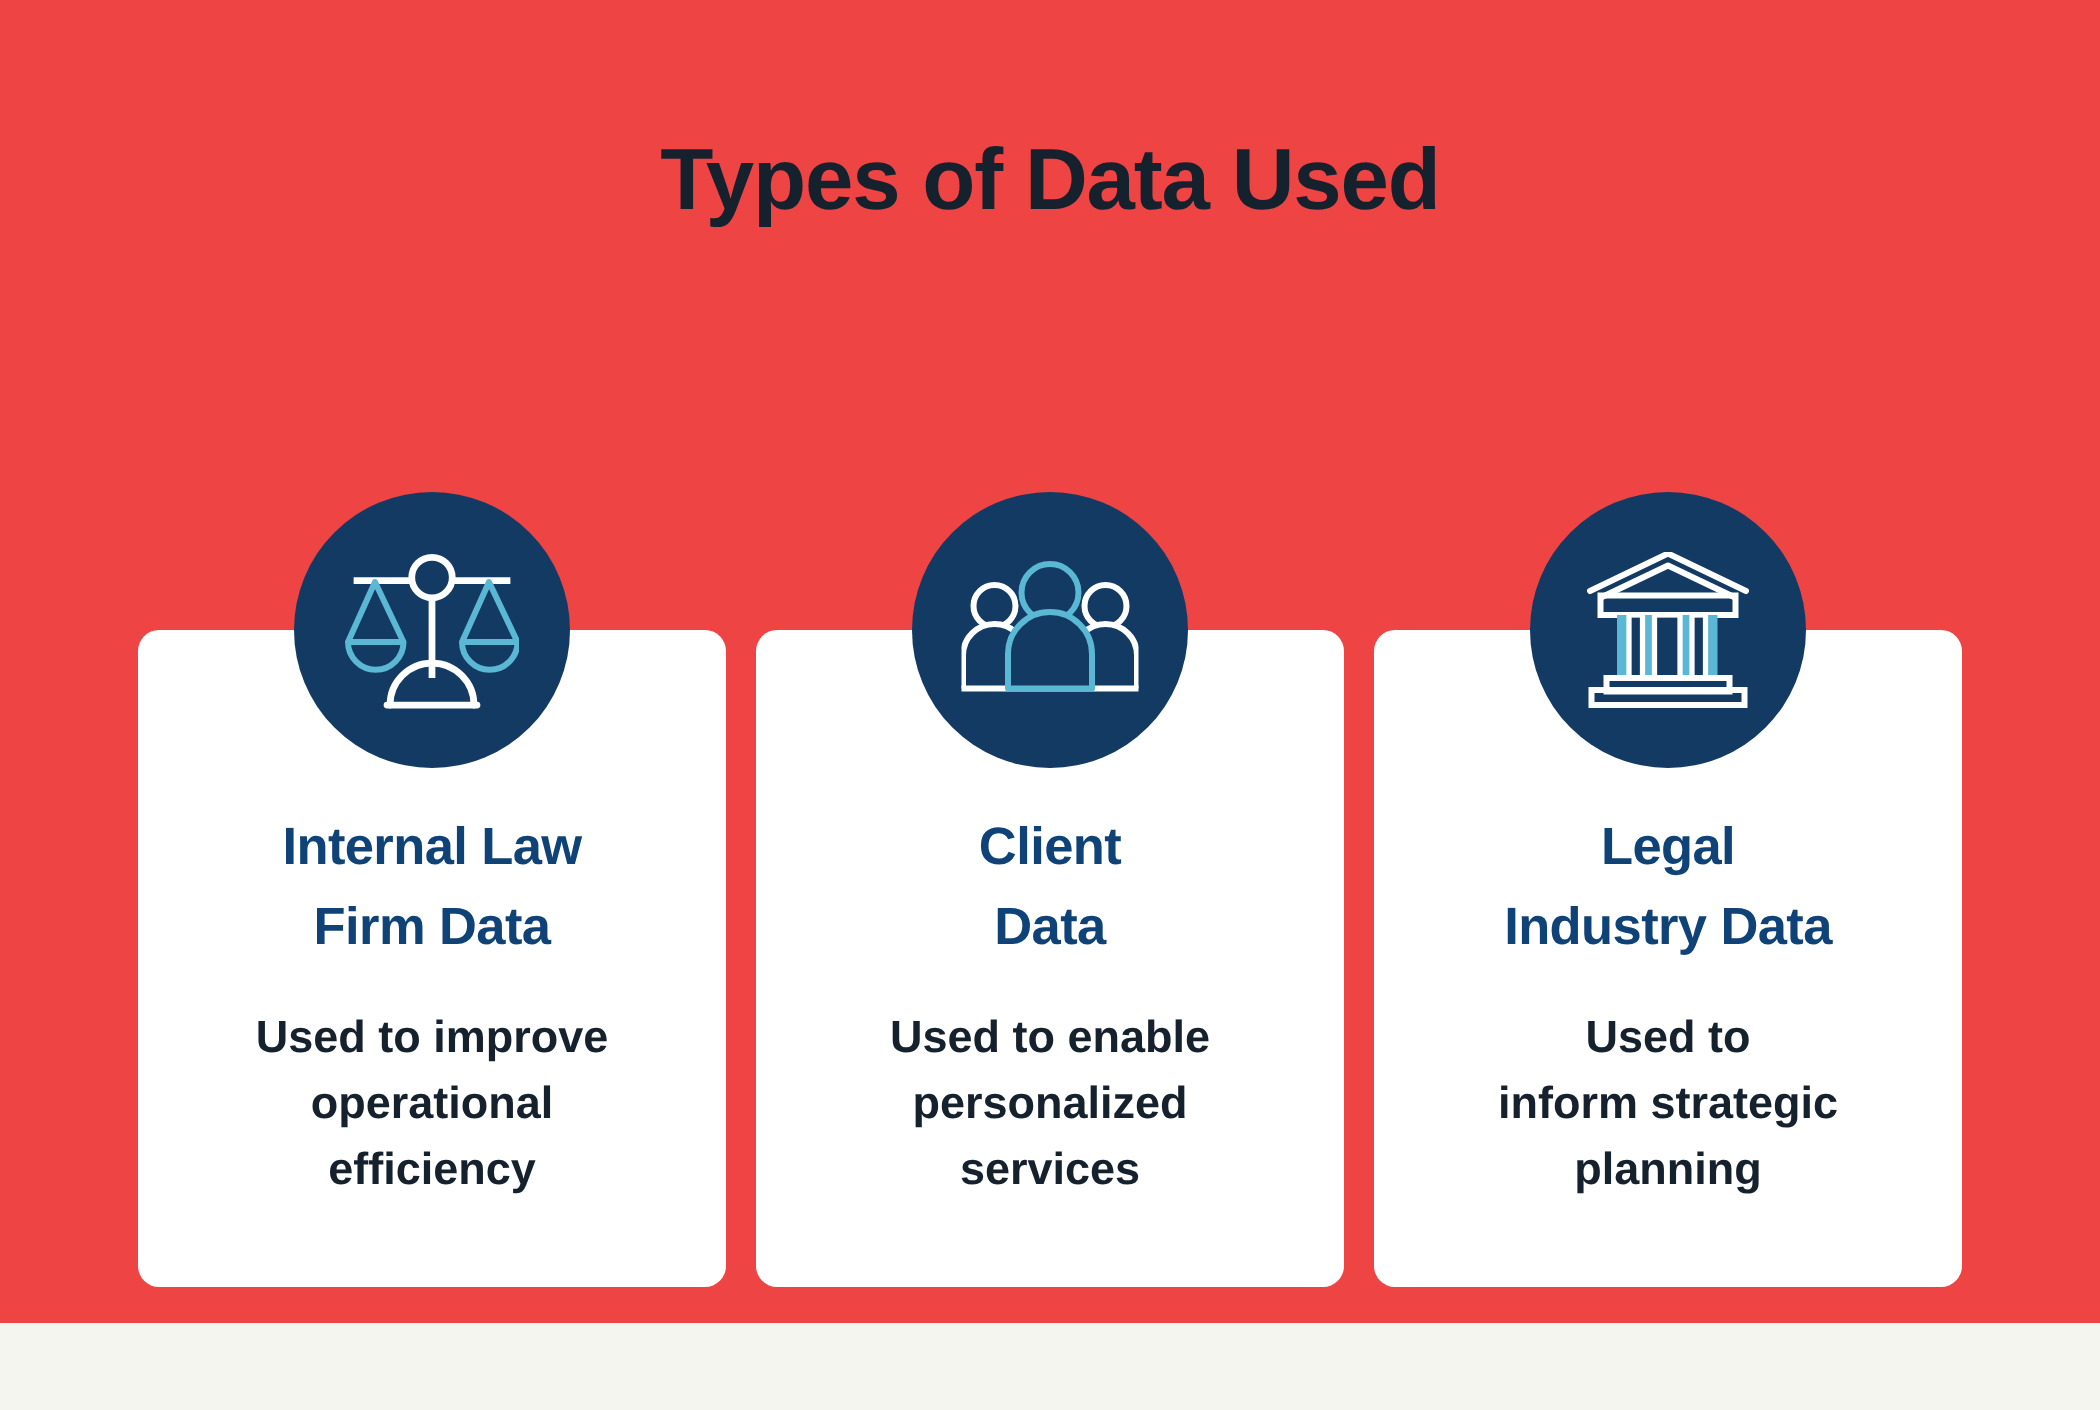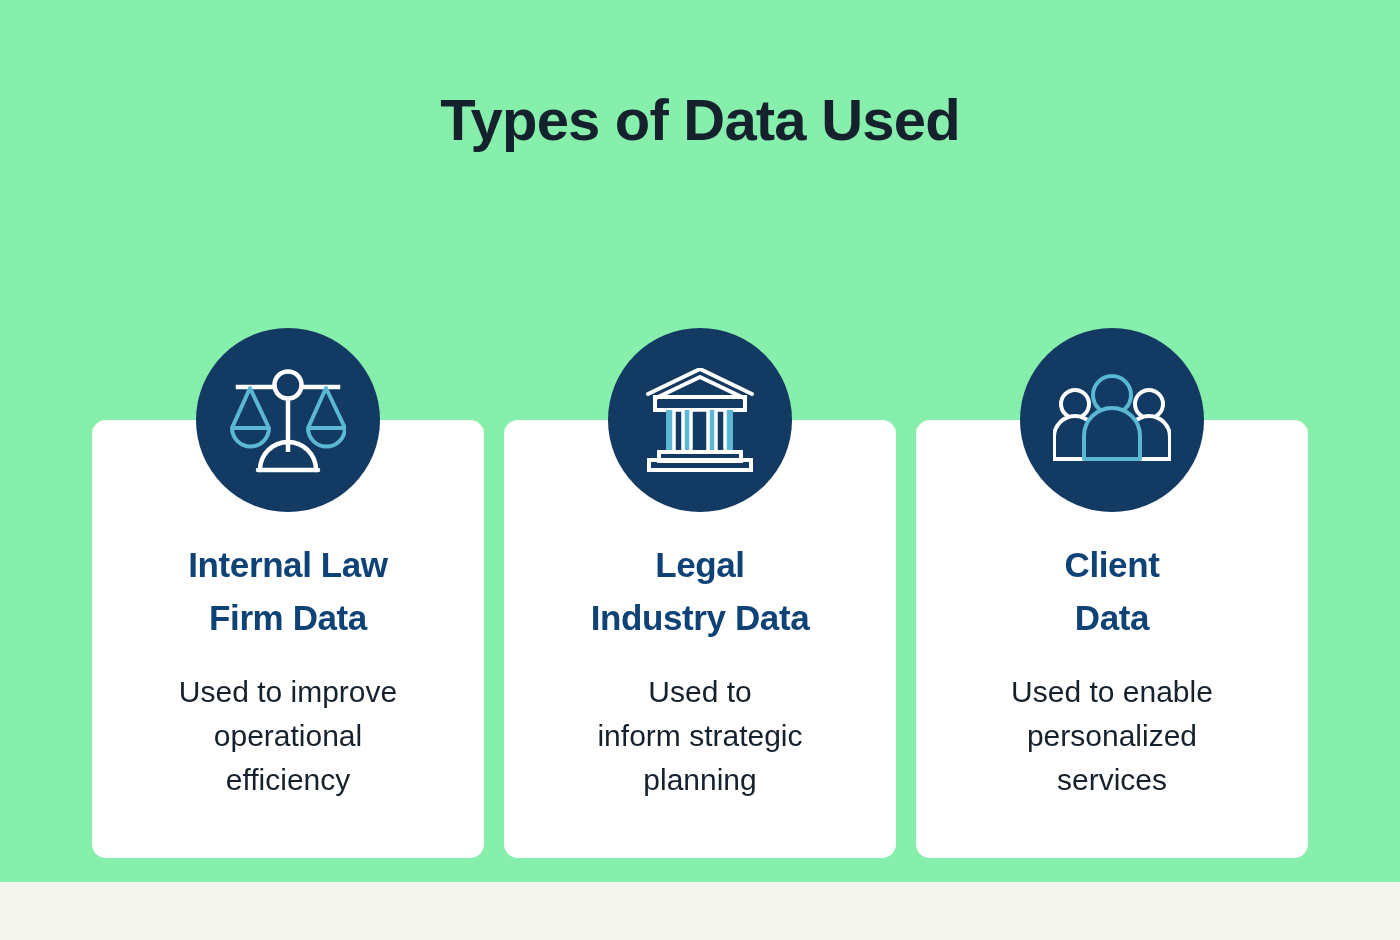--- a/index.html
+++ b/index.html
@@ -12,21 +12,21 @@
     background: #f5f5ef;
     font-family: "Liberation Sans", sans-serif;
     overflow: hidden;
     position: relative;
   }
 
   .infographic {
     position: relative;
     width: 1400px;
     height: 882px;
-    background: #86efac;
+    background: #ef4444;
   }
 
   
   .title-block {
     position: absolute;
     top: 86px;
     left: 0;
     width: 1400px;
     text-align: center;
   }
@@ -91,21 +91,21 @@
     font-weight: bold;
     font-size: 35px;
     line-height: 1.5;
     letter-spacing: -0.4px;
     color: #0f4377;
     margin: 0;
     white-space: pre-line;
   }
   .card-desc {
     font-family: "Liberation Sans", sans-serif;
-    font-weight: normal;
+    font-weight: bold;
     font-size: 30px;
     line-height: 1.47;
     color: #16212e;
     margin: 26px 0 0 0;
     white-space: pre-line;
   }
 </style>
 </head>
 <body>
 
@@ -144,20 +144,48 @@
 Firm Data</p>
         <p class="card-desc">Used to improve
 operational
 efficiency</p>
       </div>
     </div>
 
     <div class="card">
       <div class="icon-circle">
         <span>
+          <svg width="118" height="92" viewBox="0 0 118 92" fill="none" xmlns="http://www.w3.org/2000/svg">
+
+            <circle cx="22" cy="30" r="14" stroke="#ffffff" stroke-width="4" fill="#133a63"></circle>
+            <path d="M1 85 V63 A21 21 0 0 1 43 63 V85" stroke="#ffffff" stroke-width="4" fill="#133a63" stroke-linejoin="round"></path>
+
+            <circle cx="96" cy="30" r="14" stroke="#ffffff" stroke-width="4" fill="#133a63"></circle>
+            <path d="M75 85 V63 A21 21 0 0 1 117 63 V85" stroke="#ffffff" stroke-width="4" fill="#133a63" stroke-linejoin="round"></path>
+
+            <line x1="0" y1="85" x2="118" y2="85" stroke="#ffffff" stroke-width="4" stroke-linecap="round"></line>
+
+            <circle cx="59" cy="21" r="19" stroke="#5bb8d4" stroke-width="4" fill="#133a63"></circle>
+            <path d="M31 85 V62 A28 28 0 0 1 87 62 V85" stroke="#5bb8d4" stroke-width="4" fill="#133a63" stroke-linejoin="round"></path>
+            <line x1="31" y1="85" x2="87" y2="85" stroke="#5bb8d4" stroke-width="4" stroke-linecap="round"></line>
+          </svg>
+        </span>
+      </div>
+      <div class="card-body">
+        <p class="card-heading">Client
+Data</p>
+        <p class="card-desc">Used to enable
+personalized
+services</p>
+      </div>
+    </div>
+
+    <div class="card">
+      <div class="icon-circle">
+        <span>
           <svg width="108" height="104" viewBox="0 0 108 104" fill="none" xmlns="http://www.w3.org/2000/svg">
 
             <path d="M2 26 L54 1 L106 26" stroke="#ffffff" stroke-width="4" fill="none" stroke-linejoin="round" stroke-linecap="round"></path>
             <path d="M10 30 L54 9 L98 30" stroke="#ffffff" stroke-width="4" fill="none" stroke-linejoin="round" stroke-linecap="round"></path>
 
             <rect x="9" y="29" width="90" height="13" stroke="#ffffff" stroke-width="4" fill="none"></rect>
 
             <rect x="20" y="42" width="8" height="42" fill="#5bb8d4"></rect>
             <rect x="37" y="42" width="8" height="42" fill="#5bb8d4"></rect>
             <rect x="62" y="42" width="8" height="42" fill="#5bb8d4"></rect>
@@ -175,42 +203,14 @@
       </div>
       <div class="card-body">
         <p class="card-heading">Legal
 Industry Data</p>
         <p class="card-desc">Used to
 inform strategic
 planning</p>
       </div>
     </div>
 
-    <div class="card">
-      <div class="icon-circle">
-        <span>
-          <svg width="118" height="92" viewBox="0 0 118 92" fill="none" xmlns="http://www.w3.org/2000/svg">
-
-            <circle cx="22" cy="30" r="14" stroke="#ffffff" stroke-width="4" fill="#133a63"></circle>
-            <path d="M1 85 V63 A21 21 0 0 1 43 63 V85" stroke="#ffffff" stroke-width="4" fill="#133a63" stroke-linejoin="round"></path>
-
-            <circle cx="96" cy="30" r="14" stroke="#ffffff" stroke-width="4" fill="#133a63"></circle>
-            <path d="M75 85 V63 A21 21 0 0 1 117 63 V85" stroke="#ffffff" stroke-width="4" fill="#133a63" stroke-linejoin="round"></path>
-
-            <line x1="0" y1="85" x2="118" y2="85" stroke="#ffffff" stroke-width="4" stroke-linecap="round"></line>
-
-            <circle cx="59" cy="21" r="19" stroke="#5bb8d4" stroke-width="4" fill="#133a63"></circle>
-            <path d="M31 85 V62 A28 28 0 0 1 87 62 V85" stroke="#5bb8d4" stroke-width="4" fill="#133a63" stroke-linejoin="round"></path>
-            <line x1="31" y1="85" x2="87" y2="85" stroke="#5bb8d4" stroke-width="4" stroke-linecap="round"></line>
-          </svg>
-        </span>
-      </div>
-      <div class="card-body">
-        <p class="card-heading">Client
-Data</p>
-        <p class="card-desc">Used to enable
-personalized
-services</p>
-      </div>
-    </div>
-
   </div>
 </div>
 
 </body></html>

